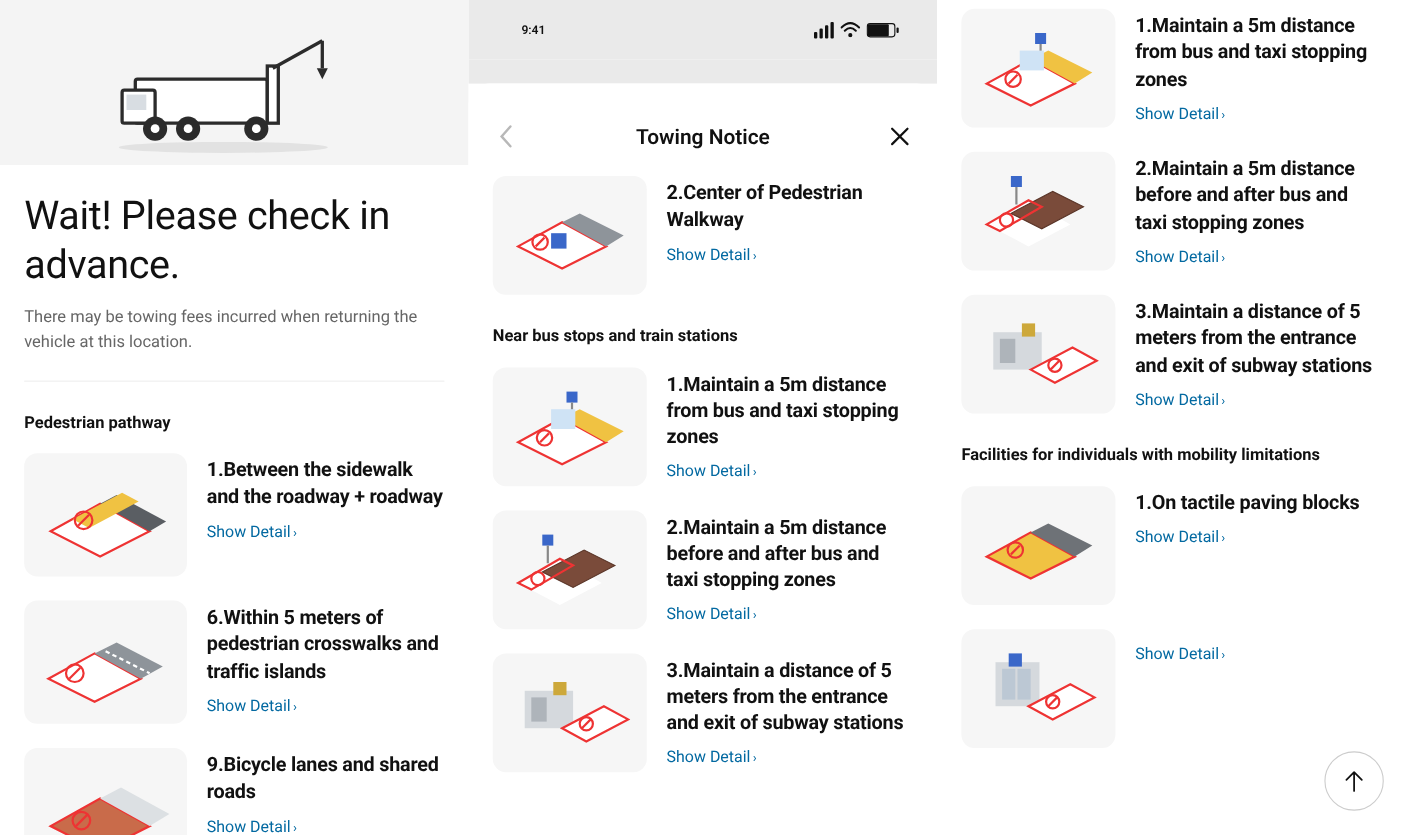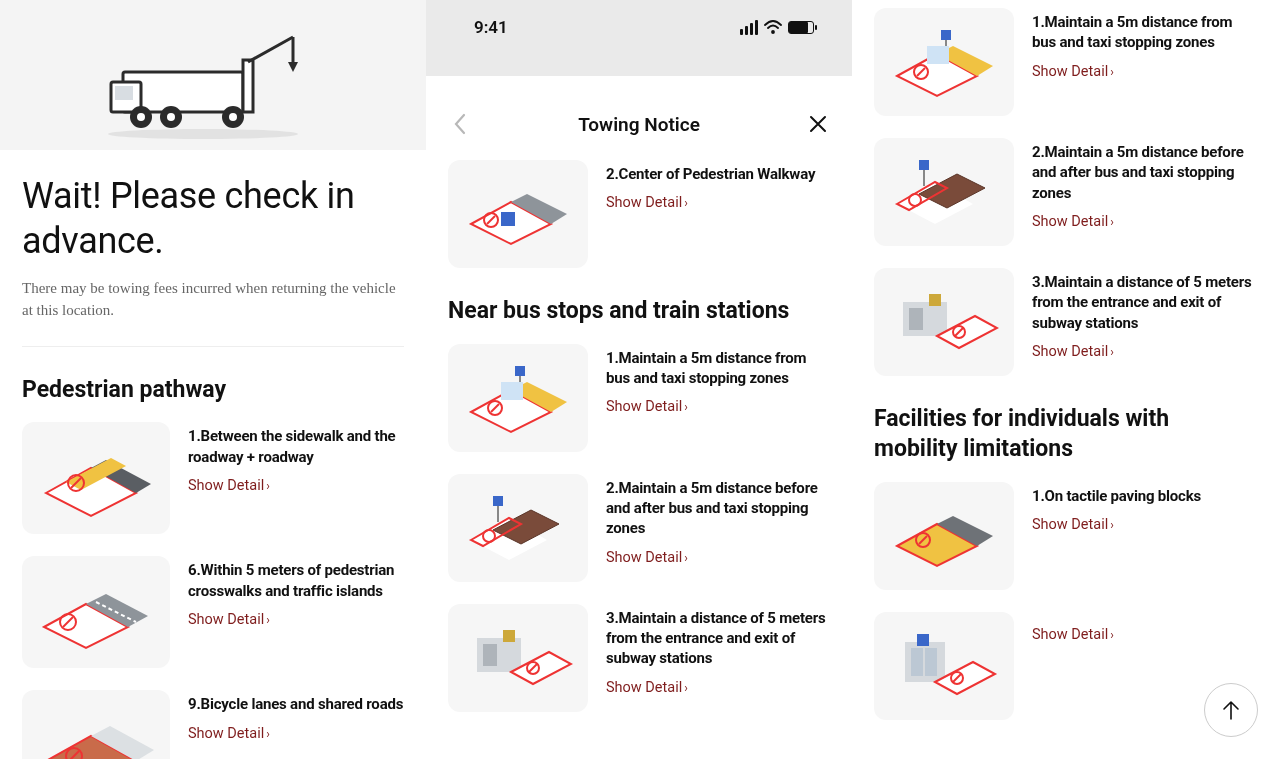--- a/index.html
+++ b/index.html
@@ -38,29 +38,28 @@
     font-weight: 400;
     line-height: 1.25;
     margin-top: 24px;
     letter-spacing: -0.3px;
   }
   .subtitle {
     color: #666;
     font-size: 15px;
     line-height: 1.45;
     margin-top: 14px;
-    font-family: Liberation Serif, serif;
   }
   .divider {
     border: none;
     border-top: 1px solid #eee;
     margin: 24px 0 0 0;
   }
   .section-title {
-    font-size: 23px;
+    font-size: 15px;
     font-weight: 700;
     margin-top: 28px;
     margin-bottom: 18px;
     line-height: 1.3;
   }
   .item {
     display: flex;
     gap: 18px;
     margin-bottom: 22px;
   }
@@ -70,42 +69,42 @@
     background: #f6f6f6;
     border-radius: 12px;
     flex-shrink: 0;
     display:flex;
     align-items:center;
     justify-content:center;
   }
   .col2 .thumb, .col3 .thumb, .thumb.sm { width:140px; height:108px; }
   .item-body { flex: 1; padding-top: 4px; }
   .item-title {
-    font-size: 15px;
+    font-size: 18px;
     font-weight: 700;
     line-height: 1.35;
     letter-spacing: -0.2px;
   }
   .show-detail {
-    color: #7f1d1d;
+    color: #0369a1;
     font-size: 14.5px;
     margin-top: 10px;
   }
   .show-detail .chev { font-size: 12px; margin-left: 2px; }
 
   
   .statusbar {
     height: 54px;
     background: #eaeaea;
     display:flex;
     align-items:center;
     justify-content:space-between;
     padding: 0 38px 0 48px;
     font-weight:600;
-    font-size:17px;
+    font-size:11px;
   }
   .sb-right { display:flex; align-items:center; gap:6px; }
   .signal { display:flex; align-items:flex-end; gap:2px; }
   .signal span { width:3px; background:#111; border-radius:1px; }
   .signal span:nth-child(1){height:6px;} .signal span:nth-child(2){height:9px;}
   .signal span:nth-child(3){height:12px;} .signal span:nth-child(4){height:15px;}
   .batt { width:26px; height:13px; border:1.5px solid #111; border-radius:3px; position:relative; }
   .batt::after{content:"";position:absolute;right:-4px;top:3px;width:2.5px;height:5px;background:#111;border-radius:1px;}
   .batt i{display:block;background:#111;height:100%;width:80%;border-radius:1px;}
 

